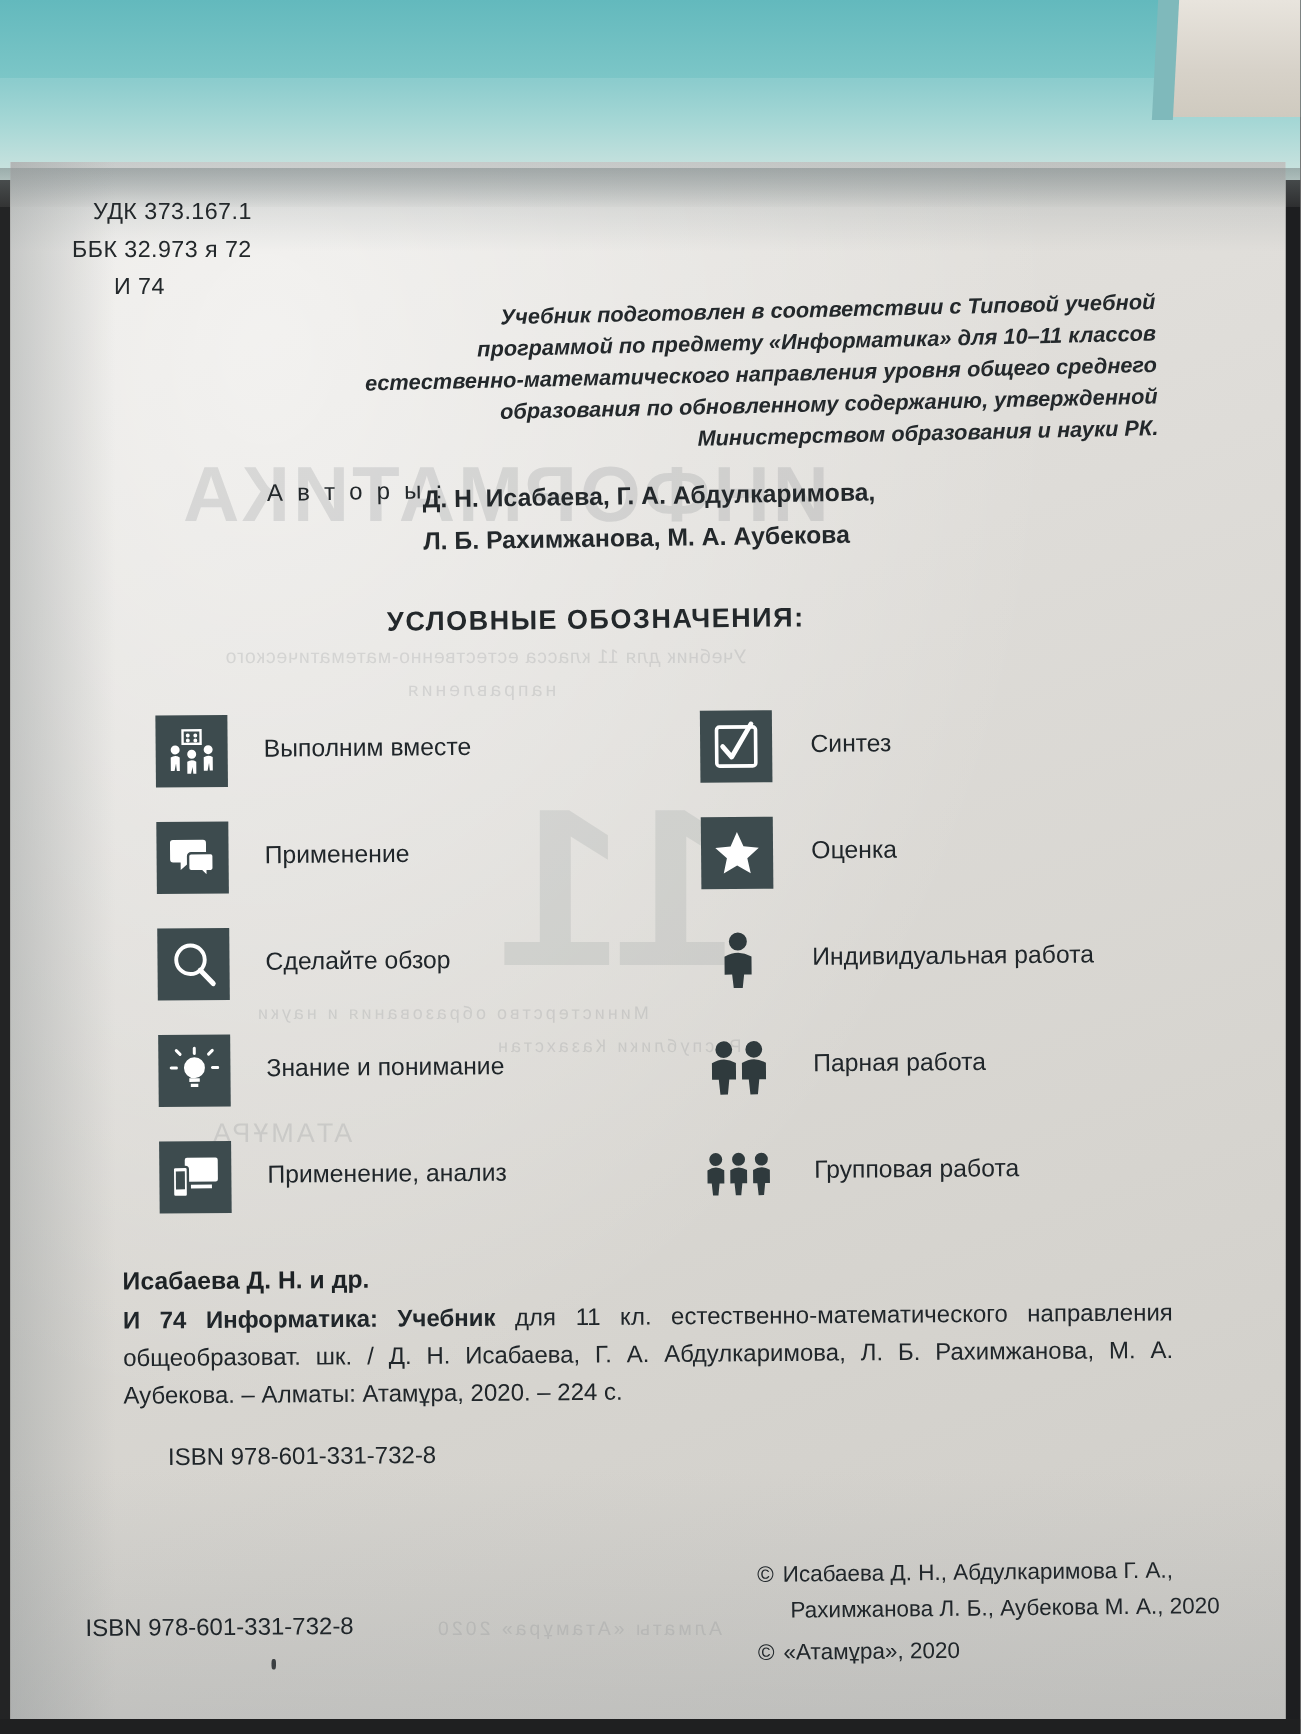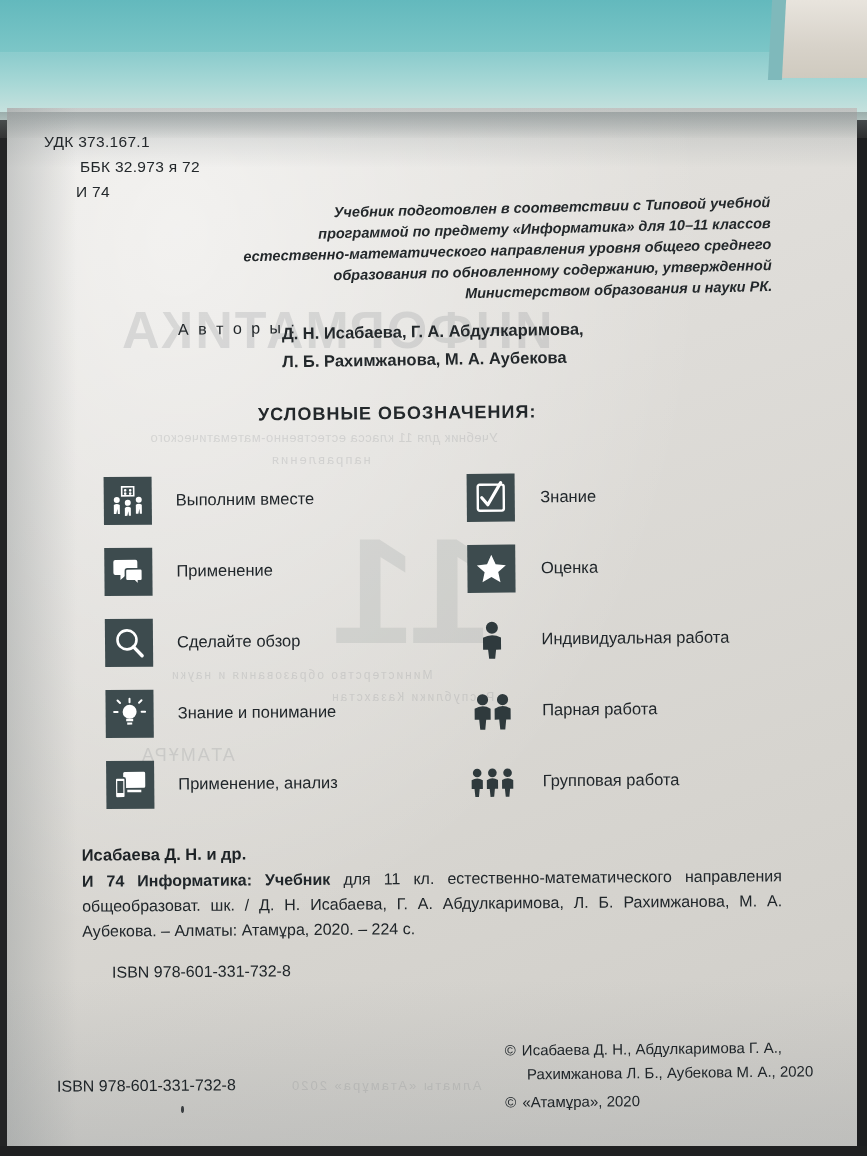--- a/index.html
+++ b/index.html
@@ -135,22 +135,22 @@
   .ghost-seal {
     left: 400px; top: 1030px;
     width: 44px; height: 44px;
     border-radius: 50%;
     background: rgba(120,125,128,0.13);
   }
 
   
   .txt { position: absolute; color: #23282b; }
 
-  .udk { left: 44px; top: 133px; font-size: 15.5px; letter-spacing: 0.3px; }
-  .bbk { left: 80px; top: 158px; font-size: 15.5px; letter-spacing: 0.3px; }
+  .udk { left: 62px; top: 133px; font-size: 15.5px; letter-spacing: 0.3px; }
+  .bbk { left: 48px; top: 158px; font-size: 15.5px; letter-spacing: 0.3px; }
   .i74 { left: 76px; top: 183px; font-size: 15.5px; letter-spacing: 0.3px; }
 
   .approval {
     left: 240px; top: 192px;
     width: 530px;
     font-size: 14.5px;
     font-weight: bold;
     font-style: italic;
     line-height: 21px;
     text-align: right;
@@ -342,21 +342,21 @@
         </span>
         <span class="legend-label">Выполним вместе</span>
       </div>
       <div class="legend-col right">
         <span class="icon-box">
           <svg width="34" height="34" viewBox="0 0 34 34">
             <rect x="4" y="4" width="26" height="26" rx="2" fill="none" stroke="#fff" stroke-width="2.4"></rect>
             <path d="M8 17 l6 7 L27 2" fill="none" stroke="#fff" stroke-width="3.2" stroke-linecap="round" stroke-linejoin="round"></path>
           </svg>
         </span>
-        <span class="legend-label">Знание</span>
+        <span class="legend-label">Синтез</span>
       </div>
     </div>
 
     <div class="legend-row">
       <div class="legend-col">
         <span class="icon-box">
           <svg width="34" height="34" viewBox="0 0 34 34">
             <path d="M4 5 h20 a2 2 0 0 1 2 2 v11 a2 2 0 0 1 -2 2 h-9 l-6 5 v-5 h-5 a2 2 0 0 1 -2 -2 v-11 a2 2 0 0 1 2 -2z" fill="#fff"></path>
             <path d="M16 14 h13 a2 2 0 0 1 2 2 v8 a2 2 0 0 1 -2 2 h-2 v4 l-4 -4 h-7 a2 2 0 0 1 -2 -2 v-8 a2 2 0 0 1 2 -2z" fill="#fff" stroke="#3d4b4e" stroke-width="1.6"></path>
           </svg>

